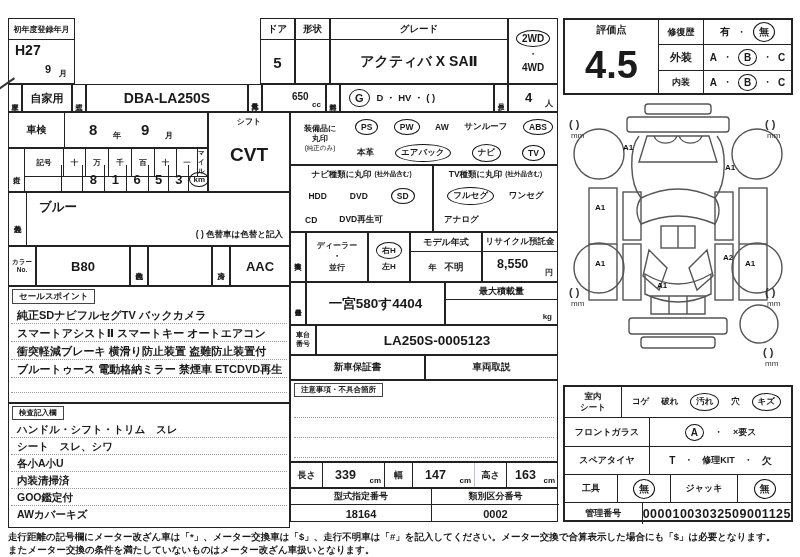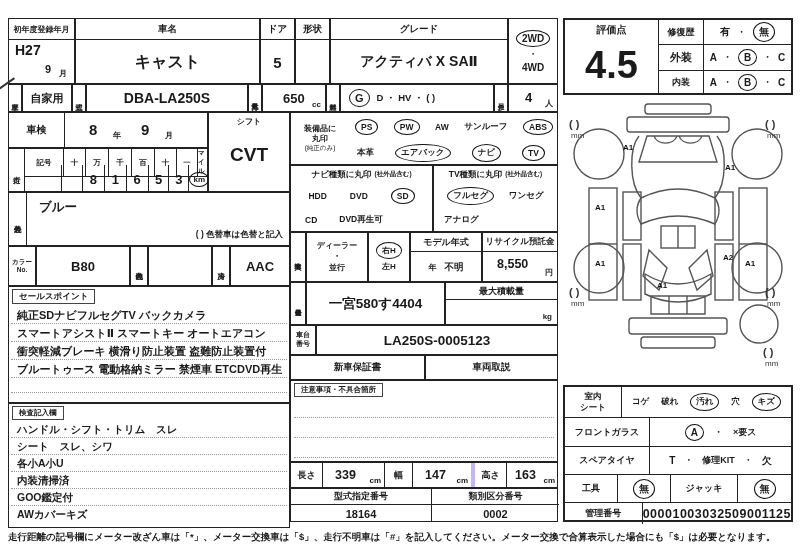--- a/index.html
+++ b/index.html
@@ -31,24 +31,20 @@
 
   <div class="cell" style="left:8px;top:18px;width:67px;height:66px">
     <div class="chead" style="font-size:8px">初年度登録年月</div>
     <div class="abs" style="left:0;top:20px;width:100%;height:46px">
       <div class="abs" style="left:6px;top:4px;width:55px;height:1.5px;background:#333;transform:rotate(145deg);transform-origin:left top;top:40px"></div>
       <span class="abs big" style="left:6px;top:3px;font-size:14px">H27</span>
       <span class="abs big" style="left:36px;top:24px;font-size:11px">9</span>
       <span class="abs unit" style="left:50px;top:29px">月</span>
     </div>
   </div>
-  <div class="cell" style="left:75px;top:18px;width:185px;height:66px">
-    <div class="chead">車名</div>
-    <div class="cval big" style="height:44px;font-size:16px">キャスト</div>
-  </div>
   <div class="cell" style="left:260px;top:18px;width:35px;height:66px">
     <div class="chead">ドア</div>
     <div class="cval big" style="height:44px;font-size:15px">5</div>
   </div>
   <div class="cell" style="left:295px;top:18px;width:35px;height:66px">
     <div class="chead">形状</div>
     <div class="cval big" style="height:44px"></div>
   </div>
   <div class="cell" style="left:330px;top:18px;width:178px;height:66px">
     <div class="chead">グレード</div>
@@ -67,21 +63,21 @@
     </div>
   <div class="cell cval big" style="left:22px;top:84px;width:50px;height:28px;font-size:11px">自家用</div>
   <div class="cell" style="left:72px;top:84px;width:14px;height:28px">
     <div class="vlab" style="font-size:7px">型式</div>
     </div>
   <div class="cell cval big" style="left:86px;top:84px;width:162px;height:28px;font-size:14px">DBA-LA250S</div>
   <div class="cell" style="left:248px;top:84px;width:14px;height:28px">
     <div class="vlab" style="font-size:7px">排気量</div>
     </div>
   <div class="cell" style="left:262px;top:84px;width:64px;height:28px">
-    <span class="abs big" style="left:20px;top:6px;font-size:13px">650</span>
+    <span class="abs big" style="left:29px;top:6px;font-size:10px">650</span>
     <span class="abs unit" style="right:4px;bottom:2px">cc</span>
   </div>
   <div class="cell" style="left:326px;top:84px;width:14px;height:28px">
     <div class="vlab" style="font-size:7px">燃料</div>
     </div>
   <div class="cell" style="left:340px;top:84px;width:154px;height:28px">
     <div class="cval" style="height:100%;justify-content:flex-start;padding-left:8px;gap:7px">
       <span class="opt circ" style="font-size:11px">G</span>
       <span class="opt" style="font-size:9.5px">D ・ HV ・ (      )</span>
     </div>
@@ -290,21 +286,21 @@
     <div class="abs dl" style="left:3px;right:3px;top:76px"></div>
   </div>
 
   <div class="cell" style="left:290px;top:462px;width:268px;height:26px">
     <div class="abs hl" style="left:0;width:32px;height:100%;border-right:1px solid #222;font-size:9px">長さ</div>
     <div class="abs" style="left:32px;width:62px;height:100%;border-right:1px solid #222">
       <span class="abs big" style="left:12px;top:5px;font-size:12.5px">339</span>
       <span class="abs unit" style="right:3px;bottom:2px">cm</span>
       </div>
     <div class="abs hl" style="left:94px;width:28px;height:100%;border-right:1px solid #222;font-size:9px">幅</div>
-    <div class="abs" style="left:122px;width:62px;height:100%;border-right:4px solid #c4b5fd">
+    <div class="abs" style="left:122px;width:62px;height:100%;border-right:1px solid #c4b5fd">
       <span class="abs big" style="left:12px;top:5px;font-size:12.5px">147</span>
       <span class="abs unit" style="right:3px;bottom:2px">cm</span>
       </div>
     <div class="abs hl" style="left:184px;width:32px;height:100%;border-right:1px solid #222;font-size:9px">高さ</div>
     <div class="abs" style="left:216px;width:50px;height:100%">
       <span class="abs big" style="left:8px;top:5px;font-size:12.5px">163</span>
       <span class="abs unit" style="right:2px;bottom:2px">cm</span>
       </div>
   </div>
 
@@ -460,15 +456,16 @@
     </div>
 
     <div style="height:21px;display:flex">
       <div class="hl" style="width:84px;border-right:1px solid #222;font-size:9px">管理番号</div>
       <div class="hl" style="flex:1;font-size:12.5px;letter-spacing:0.5px">00001003032509001125</div>
     </div>
   </div>
 
   <div class="abs" style="left:8px;top:531px;width:786px;font-size:9.5px;font-weight:700;line-height:1.35">
     <div>走行距離の記号欄にメーター改ざん車は「*」、メーター交換車は「$」、走行不明車は「#」を記入してください。メーター交換で合算表示した場合にも「$」は必要となります。</div>
+    <div>またメーター交換の条件を満たしていないものはメーター改ざん車扱いとなります。</div>
   </div>
 
 </div>
 
 </body></html>

